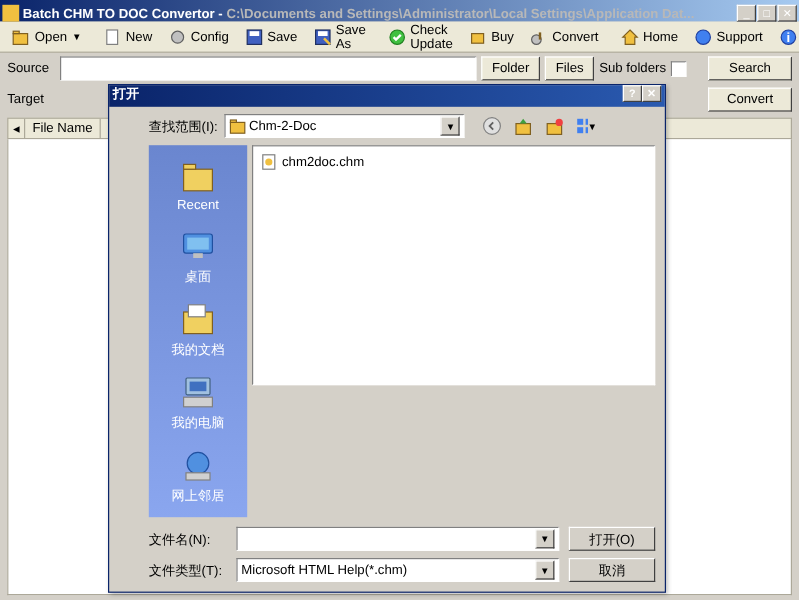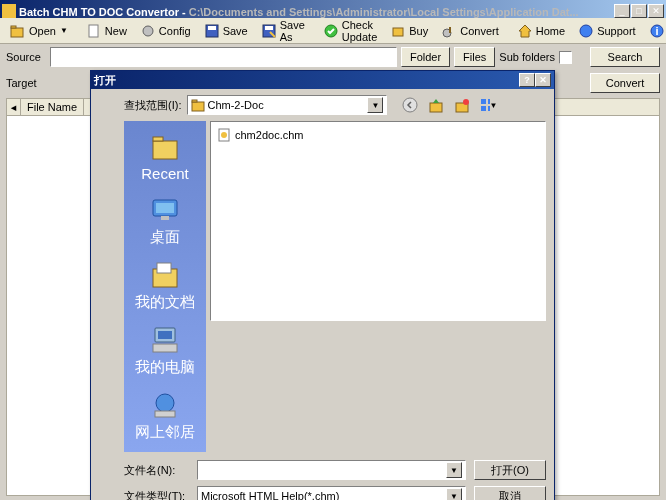--- a/index.html
+++ b/index.html
@@ -20,33 +20,33 @@
 .textinput { flex: 1; height: 20px; border: 1px solid; border-color: #808080 #fff #fff #808080; background: #fff; padding: 0 3px; }
 .btn { height: 20px; padding: 0 8px; background: #ece9d8; border: 1px solid; border-color: #fff #404040 #404040 #fff; cursor: pointer; font-size: 11px; }
 .btn.wide { width: 70px; }
 .checkbox { width: 13px; height: 13px; border: 1px solid; border-color: #808080 #fff #fff #808080; background: #fff; display: inline-block; }
 .filelist-header { background: #ece9d8; border: 1px solid #aca899; display: flex; height: 18px; margin: 2px 6px 0 6px; }
 .col-resize { width: 14px; border-right: 1px solid #aca899; display: flex; align-items: center; justify-content: center; }
 .col-header { padding: 2px 6px; border-right: 1px solid #aca899; }
 .filelist-body { background: #fff; margin: 0 6px; height: 380px; border: 1px solid #aca899; border-top: none; }
 
 .dialog { position: absolute; left: 90px; top: 70px; width: 465px; background: #d4d0c8; border: 1px solid #0a246a; box-shadow: 2px 2px 4px rgba(0,0,0,0.3); }
-.dialog-titlebar { background: linear-gradient(to right, #0a246a, #2a5ab0); height: 18px; display: flex; align-items: center; padding: 0 3px; color: #fff; font-weight: bold; }
+.dialog-titlebar { background: linear-gradient(to right, #0a246a, #2a5ab0); height: 18px; display: flex; align-items: flex-start; padding: 0 3px; color: #fff; font-weight: bold; }
 .dialog-titlebar-text { flex: 1; }
 .dialog-body { display: flex; flex-direction: column; margin-left: 25px; }
 .lookin-row { display: flex; align-items: center; padding: 6px 8px; gap: 6px; }
 .lookin-combo { width: 200px; height: 20px; background: #fff; border: 1px solid; border-color: #808080 #fff #fff #808080; display: flex; align-items: center; padding: 0 3px; gap: 0; }
 .combo-arrow { margin-left: auto; width: 16px; height: 16px; background: #d4d0c8; border: 1px solid; border-color: #fff #404040 #404040 #fff; display: flex; align-items: center; justify-content: center; font-size: 8px; }
 .nav-icons { display: flex; gap: 8px; margin-left: 8px; align-items: center; }
 .nav-icon { width: 18px; height: 18px; cursor: pointer; display: flex; align-items: center; justify-content: center; }
 .dialog-main { display: flex; padding: 0 8px; gap: 4px; }
 .places-bar { width: 82px; background: #7a96df; background: linear-gradient(to bottom, #6a86cf, #8aa6ef); padding: 6px 2px; display: flex; flex-direction: column; gap: 4px; }
 .place-item { display: flex; flex-direction: column; align-items: center; padding: 4px 2px; color: #fff; cursor: pointer; gap: 2px; }
 .place-icon { width: 32px; height: 32px; display: flex; align-items: center; justify-content: center; }
-.place-label { font-size: 15px; text-align: center; }
+.place-label { font-size: 11px; text-align: center; }
 .file-area { flex: 1; background: #fff; border: 1px solid; border-color: #808080 #fff #fff #808080; height: 200px; padding: 4px; }
 .file-item { display: flex; align-items: center; gap: 3px; padding: 1px; }
 .file-icon { width: 16px; height: 16px; }
 .dialog-bottom { padding: 8px; display: flex; flex-direction: column; gap: 6px; }
 .bottom-row { display: flex; align-items: center; gap: 8px; justify-content: center; }
 .bottom-label { width: 65px; }
 .bottom-combo { flex: 1; height: 20px; background: #fff; border: 1px solid; border-color: #808080 #fff #fff #808080; display: flex; align-items: center; padding: 0 3px; }
 .dialog-btn { width: 72px; height: 20px; background: #d4d0c8; border: 1px solid; border-color: #fff #404040 #404040 #fff; cursor: pointer; display: flex; align-items: center; justify-content: center; }
 svg { display: block; }
 </style>

